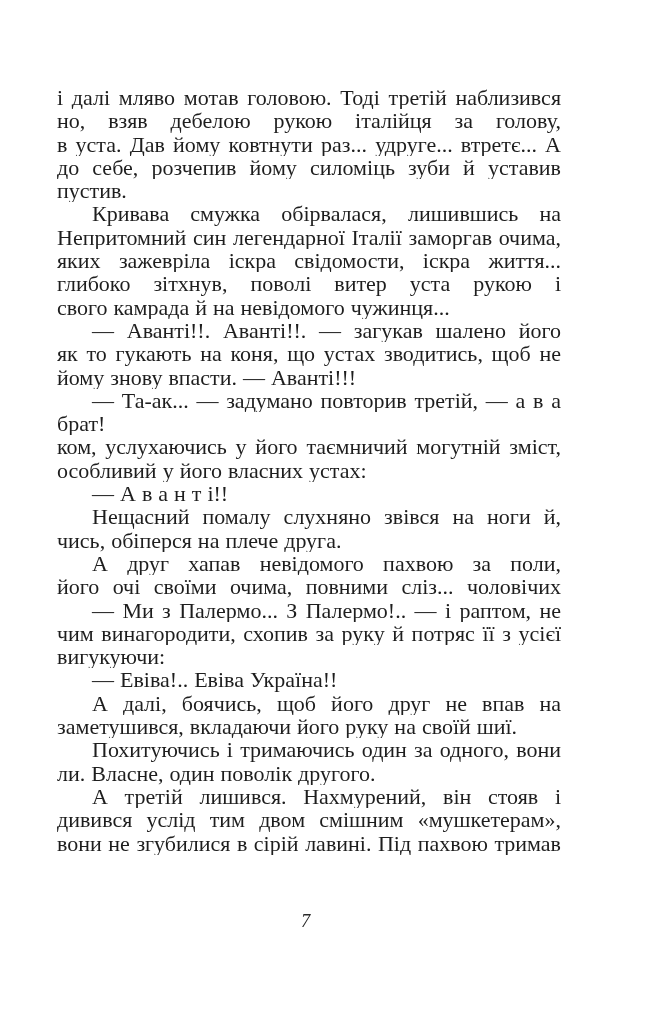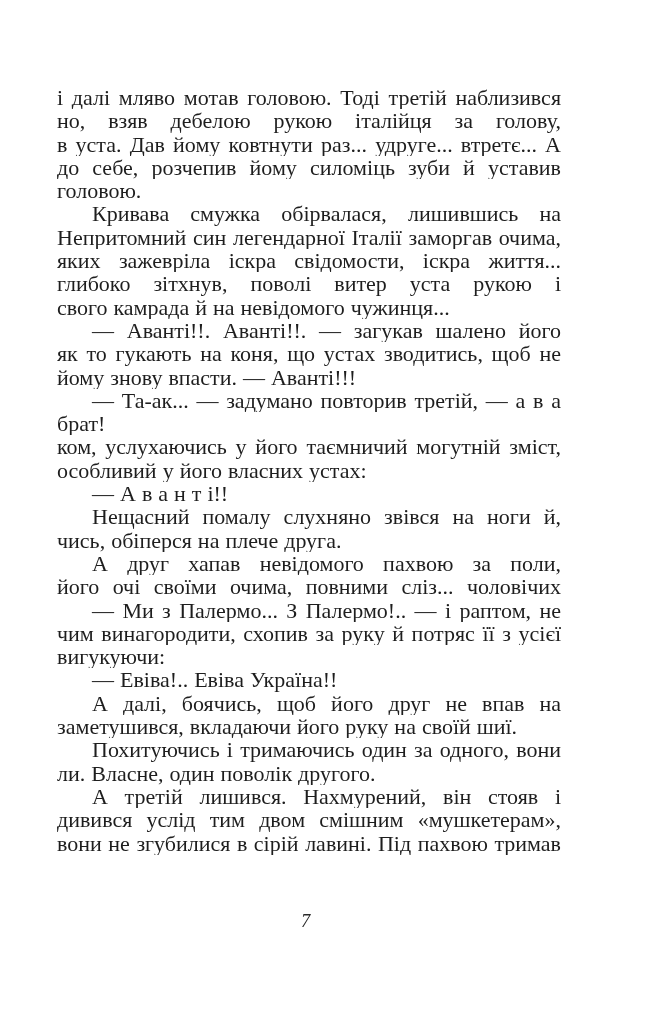--- a/index.html
+++ b/index.html
@@ -57,21 +57,21 @@
 </head>
 <body>
 
 <div class="page">
   <div class="text-block">
       <div class="paragraph">
         <div class="line first-line">і далі мляво мотав головою. Тоді третій наблизився щіль-</div>
         <div class="line">но, взяв дебелою рукою італійця за голову, притиснув її</div>
         <div class="line">в уста. Дав йому ковтнути раз... удруге... втретє... А тоді</div>
         <div class="line">до себе, розчепив йому силоміць зуби й уставив пляшку</div>
-        <div class="line last-line">головою.</div>
+        <div class="line last-line">пустив.</div>
       </div>
       <div class="paragraph">
         <div class="line first-line indented">Кривава смужка обірвалася, лишившись на пляшці.</div>
         <div class="line indented">Непритомний син легендарної Італії заморгав очима, в</div>
         <div class="line indented">яких зажевріла іскра свідомости, іскра життя... Глибоко-</div>
         <div class="line indented">глибоко зітхнув, поволі витер уста рукою і подивився на</div>
         <div class="line last-line indented">свого камрада й на невідомого чужинця...</div>
       </div>
       <div class="paragraph">
         <div class="line first-line indented">— Аванті!!. Аванті!!. — загукав шалено його камрад,</div>

